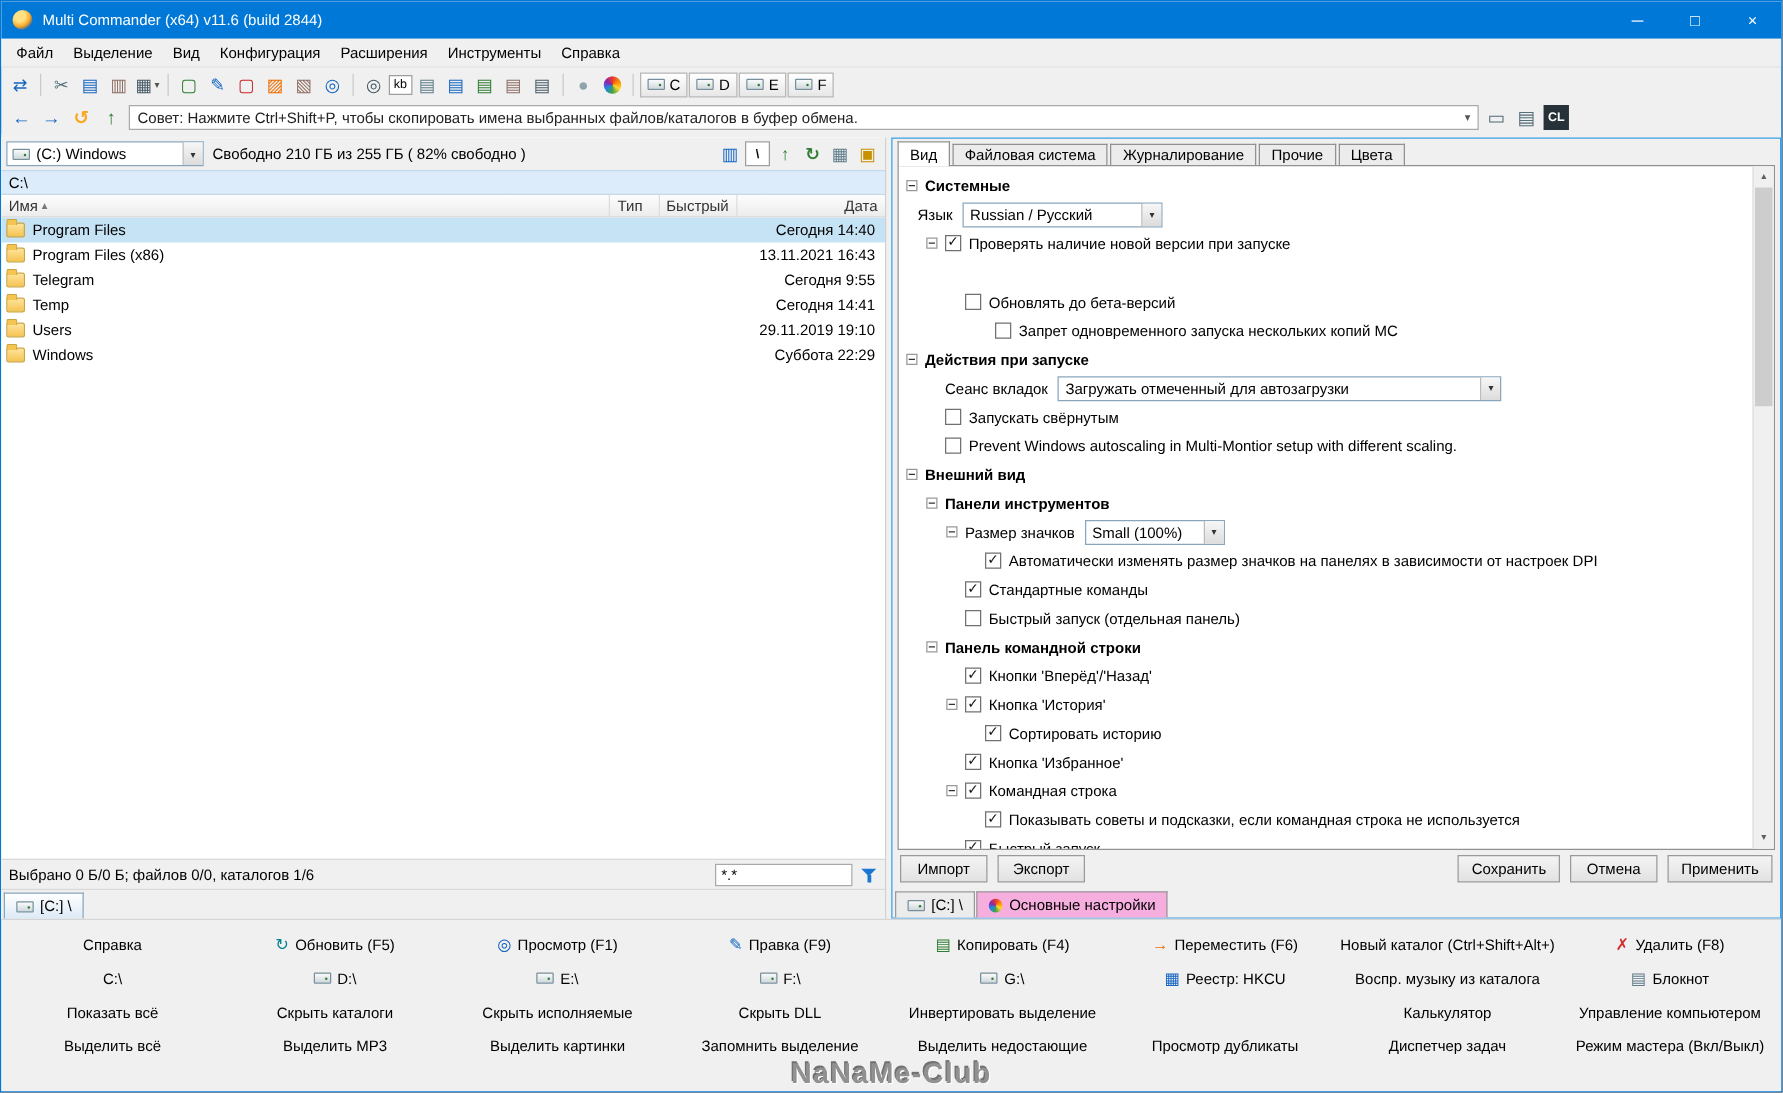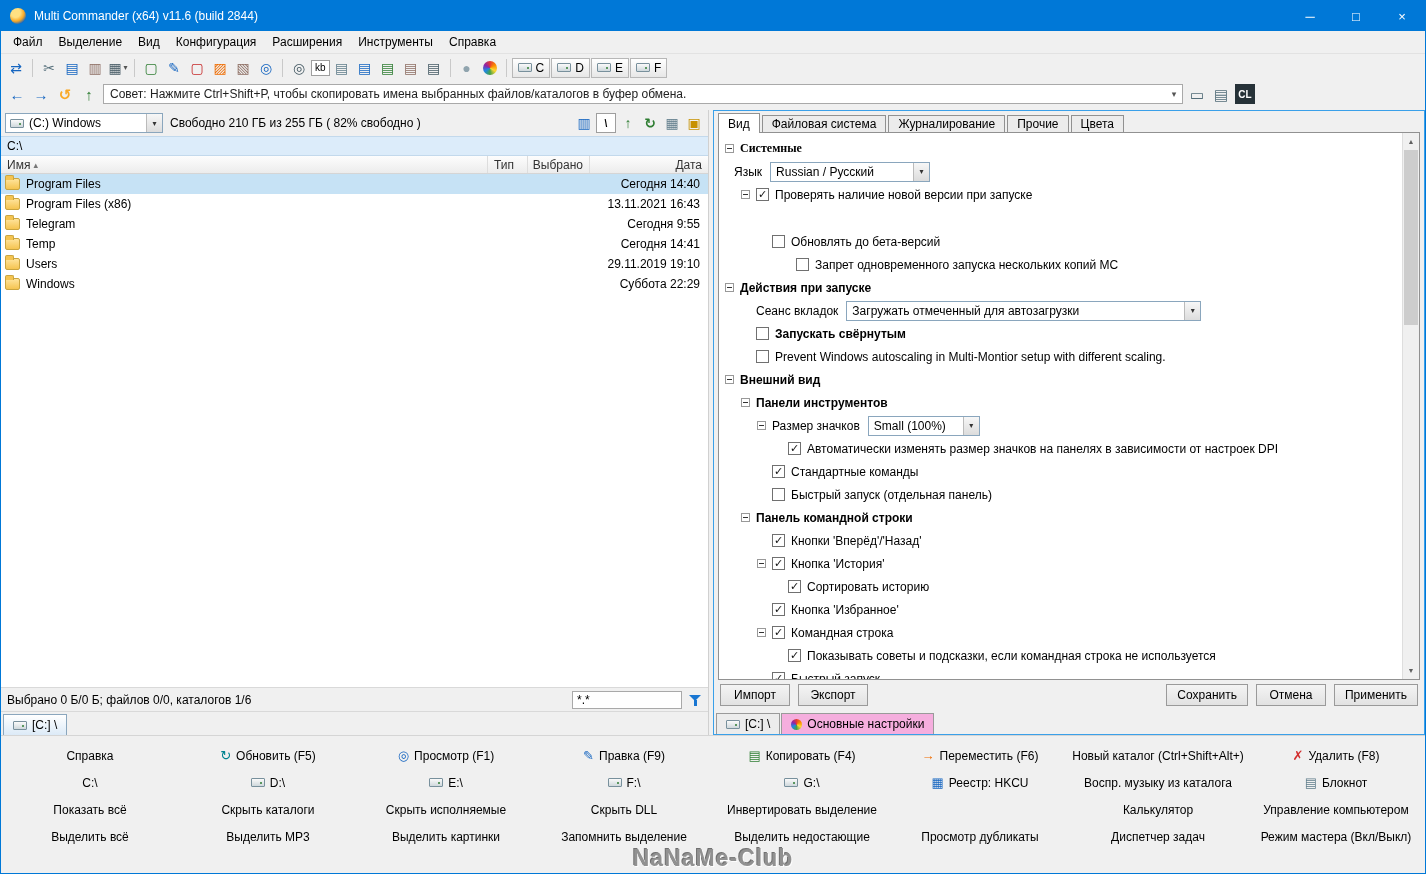--- a/index.html
+++ b/index.html
@@ -271,21 +271,21 @@
             </span>
           </span>
       </div>
       <div class="pathrow">C:\</div>
       <div class="colhdr">
         <span class="ch ch-name">
             <span>Имя</span>
             <span class="sort">▴</span>
           </span>
         <span class="ch ch-type">Тип</span>
-        <span class="ch ch-size">Выбрано</span>
+        <span class="ch ch-size">Быстрый</span>
         <span class="ch ch-date">Дата</span>
       </div>
       <div class="filelist">
           <div class="frow sel">
             <span class="fold"></span>
             <span class="fname">Program Files</span>
             <span class="ftype"></span>
             <span class="fsize"></span>
             <span class="fdate">Сегодня 14:40</span>
           </div>
@@ -343,21 +343,21 @@
     <div class="rpanel">
       <div class="stabs">
           <span class="stab active">Вид</span>
           <span class="stab">Файловая система</span>
           <span class="stab">Журналирование</span>
           <span class="stab">Прочие</span>
           <span class="stab">Цвета</span>
         </div>
       <div class="sbody-wrap">
         <div class="stree">
-            <div class="srow" style="padding-left: 6px; font-family: Liberation Serif, serif;">
+            <div class="srow" style="padding-left: 6px;">
               <span class="expslot">
                 <span class="exp"></span>
               </span>
               <span class="sgroup">Системные</span>
             </div>
             <div class="srow" style="">
               <span class="expslot"></span>
               <span class="slabel">Язык</span>
               <span class="combo" style="width: 160px;">
                 <span class="cv">Russian / Русский</span>
@@ -388,21 +388,21 @@
               <span class="sgroup">Действия при запуске</span>
             </div>
             <div class="srow" style="padding-left: 22px;">
               <span class="expslot"></span>
               <span class="slabel">Сеанс вкладок</span>
               <span class="combo" style="width: 355px;">
                 <span class="cv">Загружать отмеченный для автозагрузки</span>
                 <span class="ca">▾</span>
               </span>
             </div>
-            <div class="srow" style="padding-left: 22px; font-weight: bold;">
+            <div class="srow" style="padding-left: 22px;">
               <span class="expslot"></span>
               <span class="cb"></span>
               <span>Запускать свёрнутым</span>
             </div>
             <div class="srow" style="padding-left: 22px;">
               <span class="expslot"></span>
               <span class="cb"></span>
               <span>Prevent Windows autoscaling in Multi-Montior setup with different scaling.</span>
             </div>
             <div class="srow" style="padding-left: 6px;">

